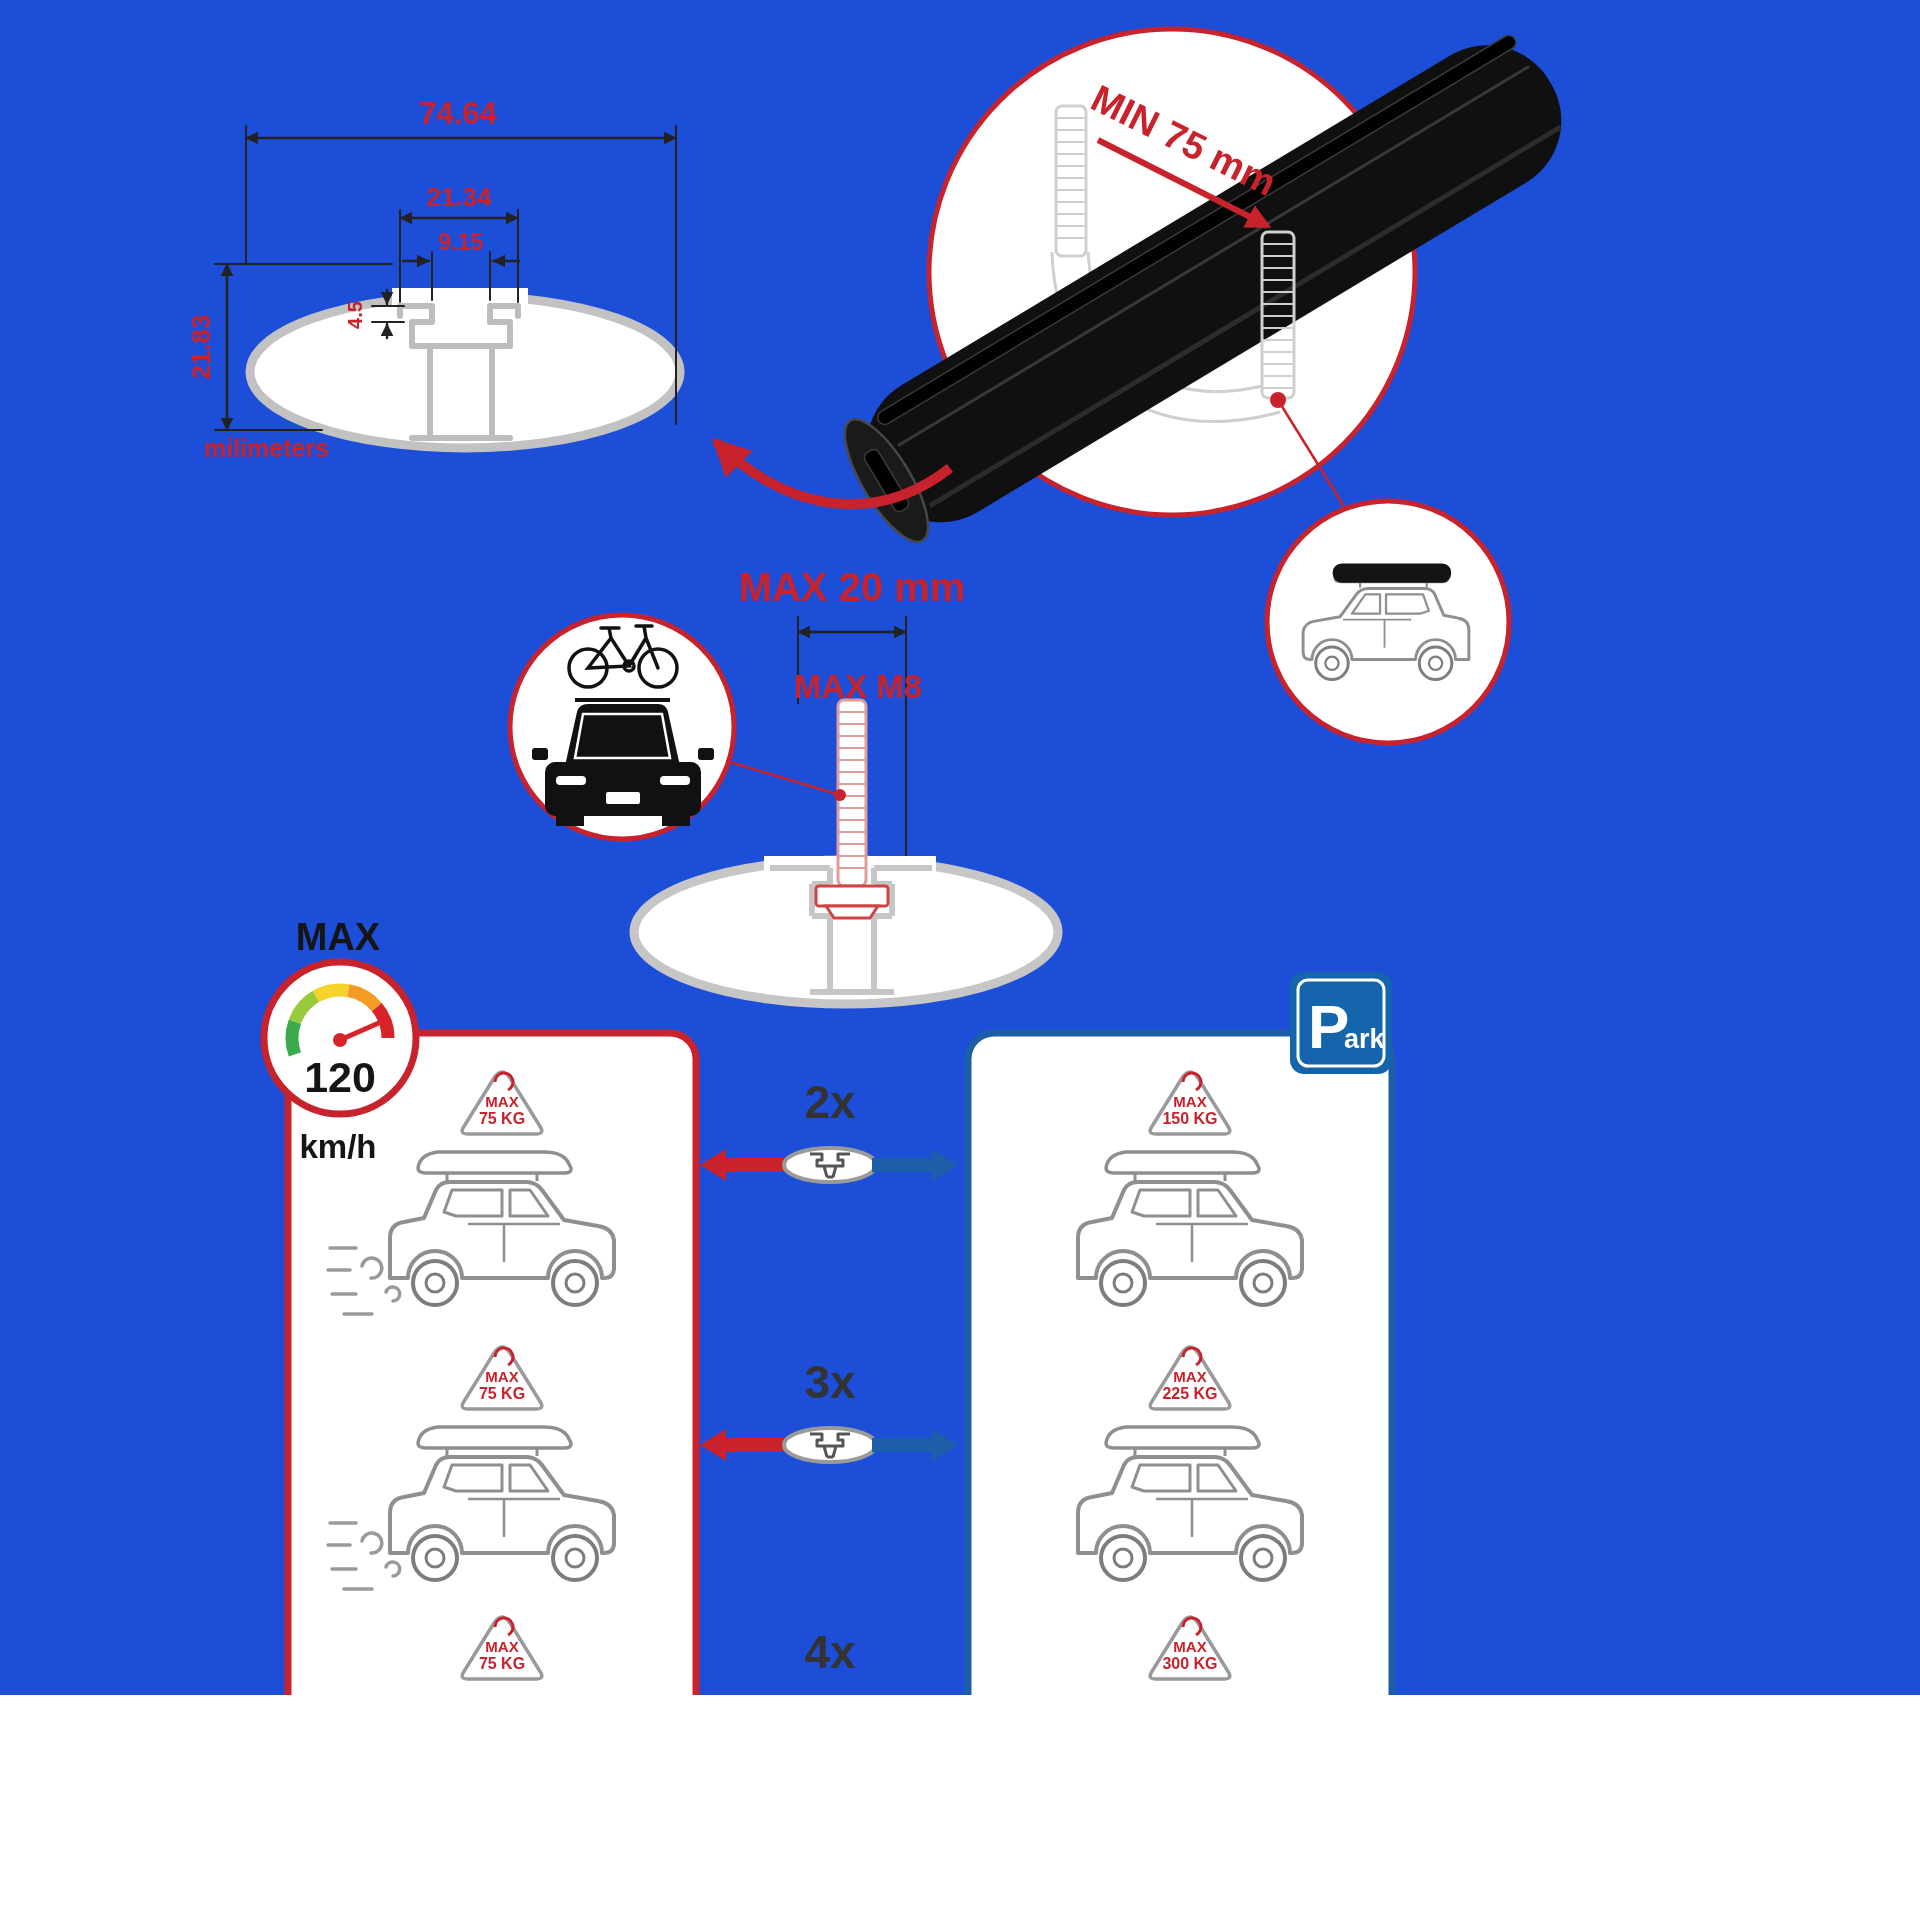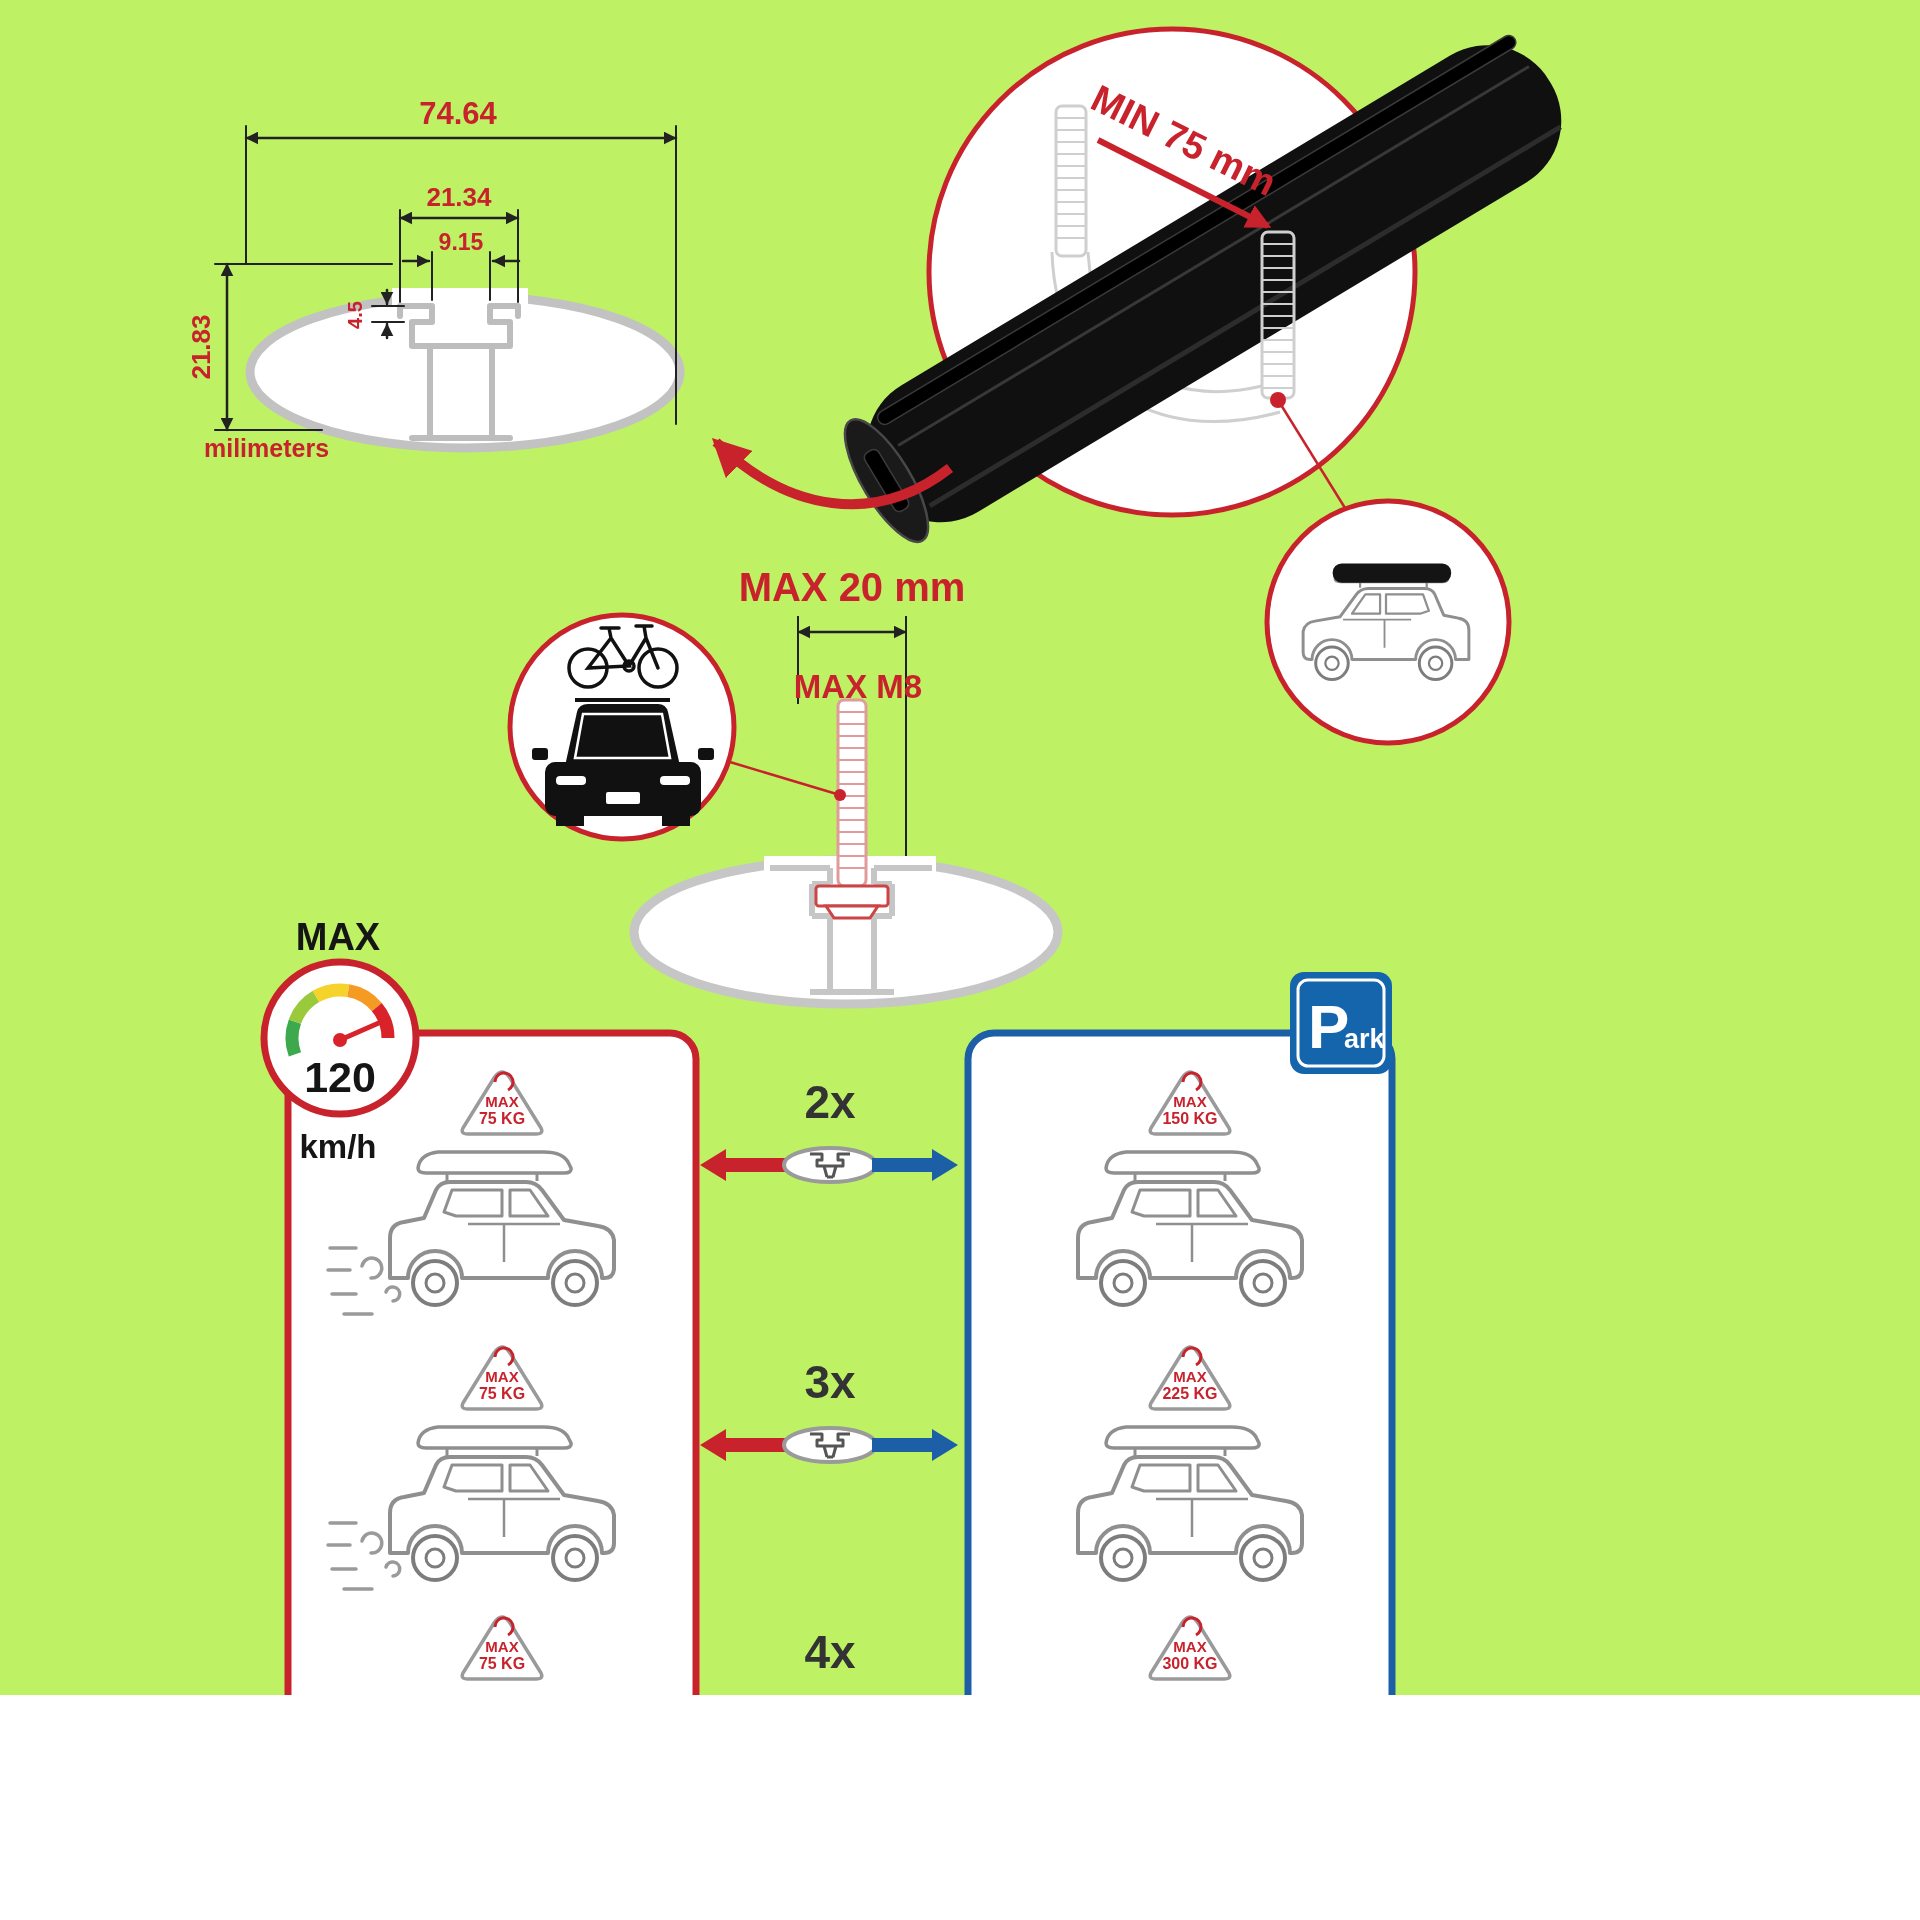--- a/index.html
+++ b/index.html
@@ -1,16 +1,16 @@
 <!DOCTYPE html>
 <html><head>
 <meta charset="utf-8">
 <style>
   html,body{margin:0;padding:0;background:#fff}
-  .canvas{position:relative;width:1920px;height:1695px;background:#bef264;overflow:hidden;font-family:"Liberation Sans",sans-serif}
+  .canvas{position:relative;width:1920px;height:1695px;background:#1d4ed8;overflow:hidden;font-family:"Liberation Sans",sans-serif}
   svg{display:block}
   text{font-family:"Liberation Sans",sans-serif}
   .red{fill:#c8232c;font-weight:bold}
   .blk{fill:#151515;font-weight:bold}
   .dim31{font-size:31px}
   .dim26{font-size:26px}
   .dim24{font-size:23px}
   .dim20{font-size:20px}
   .unit-label{font-size:25px}
   .min-label{font-size:38px}

